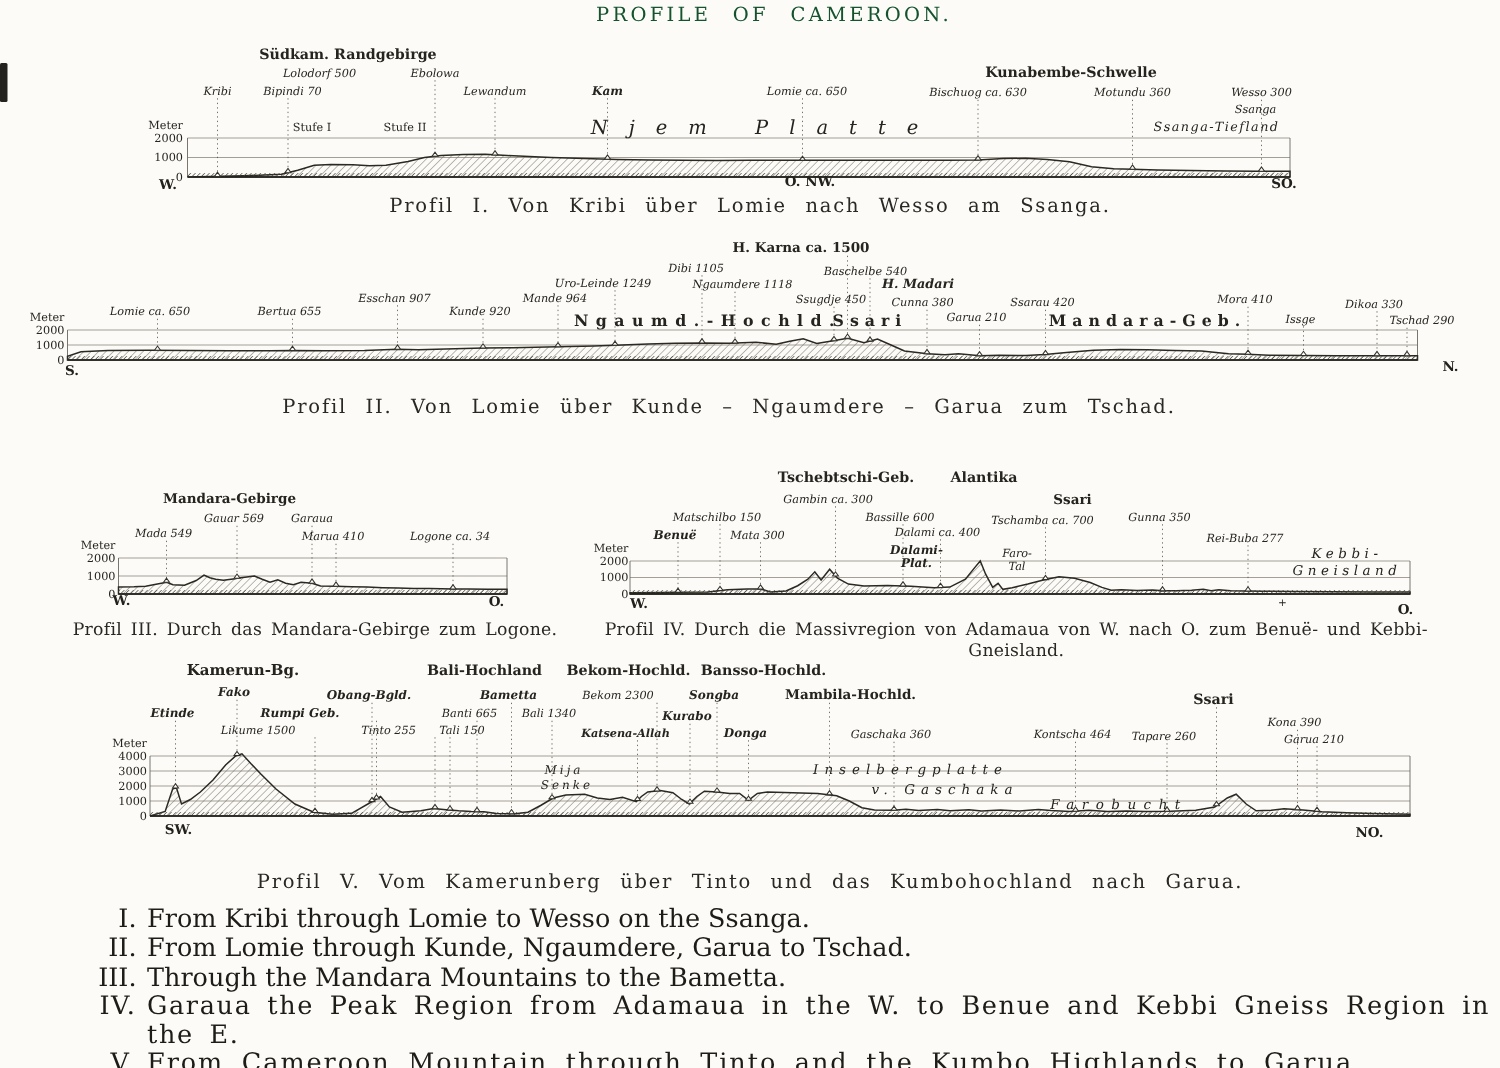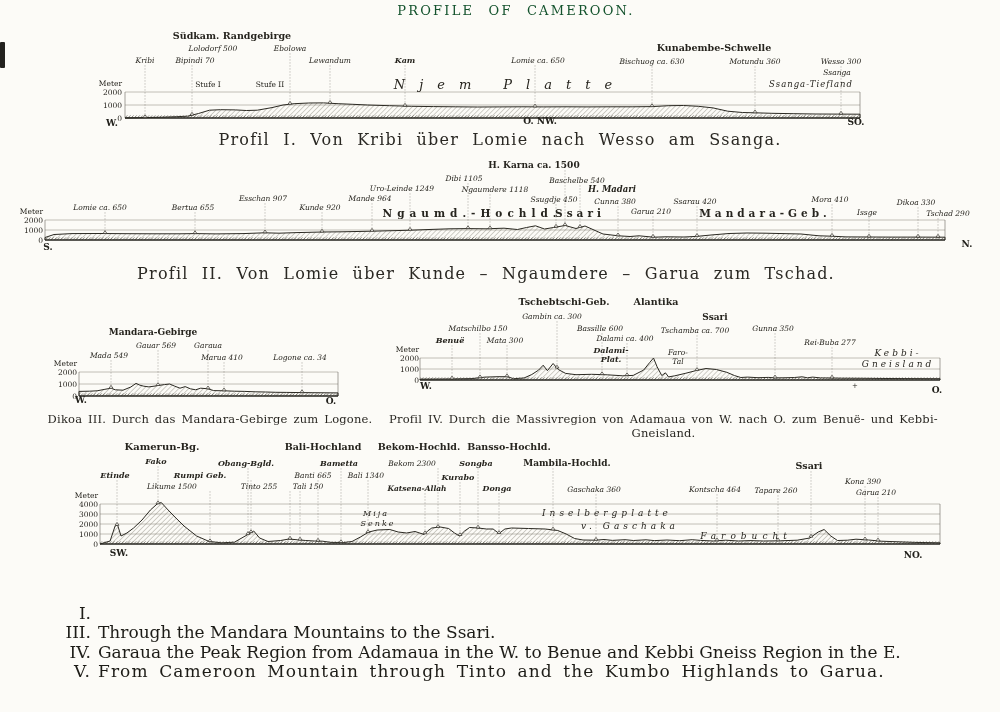--- a/index.html
+++ b/index.html
@@ -3,21 +3,21 @@
 <meta charset="utf-8">
 <style>
   *{box-sizing:border-box;margin:0;padding:0}
   body{margin:0;background:#e8e6e0}
   .page{position:relative;width:1000px;height:712px;background:#fcfbf7;overflow:hidden;
         font-family:"DejaVu Serif",serif;color:#26241f}
   .title{position:absolute;top:3px;left:16px;width:100%;text-align:center;font-size:13px;
          letter-spacing:2.2px;word-spacing:8px;color:#14532d}
   .fig{position:absolute}
   .cap{position:absolute;text-align:center;color:#2a2823}
-  .cap-lg{font-size:16px;letter-spacing:1.2px;word-spacing:7px}
+  .cap-lg{font-size:13px;letter-spacing:1.2px;word-spacing:7px}
   .cap-sm{font-size:11.5px;letter-spacing:0.2px;word-spacing:2px}
   .legend{position:absolute;left:42px;top:604px;font-size:17px;color:#1d1c17}
   .legend .row{display:flex;line-height:19.3px}
   .legend .num{width:56px;text-align:right;padding-right:7px;flex:none}
   .legend .row:nth-child(4){letter-spacing:1.1px;word-spacing:4px}
   .legend .row:nth-child(5){letter-spacing:1.3px;word-spacing:5px}
   .corner{position:absolute;left:0;top:42px;width:5px;height:26px;background:#23221e;border-radius:1px}
 </style>
 </head>
 <body>
@@ -208,23 +208,23 @@
         <path d="M269,84.6 L271,81.8 L273,84.6 Z" fill="#fcfbf7" stroke="#33312a" stroke-width="0.7"></path>
         <text x="269" y="52" text-anchor="middle" font-family="&quot;DejaVu Serif&quot;, serif" font-size="7.5" font-style="italic" font-weight="400" fill="#26241e">Logone ca. 34</text>
         <text x="50" y="95" text-anchor="middle" font-family="&quot;DejaVu Serif&quot;, serif" font-size="9" font-weight="700" fill="#22211c">W.</text>
         <text x="300" y="96" text-anchor="middle" font-family="&quot;DejaVu Serif&quot;, serif" font-size="9" font-weight="700" fill="#22211c">O.</text>
         <text x="46" y="58" text-anchor="end" font-family="&quot;DejaVu Serif&quot;, serif" font-size="7.5" fill="#26241e">Meter</text>
         <text x="46" y="66.5" text-anchor="end" font-family="&quot;DejaVu Serif&quot;, serif" font-size="7.5" fill="#26241e">2000</text>
         <text x="46" y="78.5" text-anchor="end" font-family="&quot;DejaVu Serif&quot;, serif" font-size="7.5" fill="#26241e">1000</text>
         <text x="46" y="90.5" text-anchor="end" font-family="&quot;DejaVu Serif&quot;, serif" font-size="7.5" fill="#26241e">0</text>
       </svg>
   </div>
-  <div class="cap cap-sm" style="top:412px;left:30px;width:360px">Dikoa III.  Durch das Mandara-Gebirge zum Logone.</div>
-
-  <div class="fig" style="left:393px;top:289px;width:562px;height:108px">
+  <div class="cap cap-sm" style="top:412px;left:30px;width:360px">Profil III.  Durch das Mandara-Gebirge zum Logone.</div>
+
+  <div class="fig" style="left:393px;top:305px;width:562px;height:108px">
     <svg width="562" height="108">
         <defs>
           <pattern id="h3" width="3.5" height="3.5" patternUnits="userSpaceOnUse" patternTransform="rotate(45)">
             <line x1="0" y1="0" x2="0" y2="3.5" stroke="#7d7a6e" stroke-width="0.7"></line>
           </pattern>
           <pattern id="d3" width="2.2" height="2.2" patternUnits="userSpaceOnUse" patternTransform="rotate(45)">
             <line x1="0" y1="0" x2="0" y2="2.2" stroke="#45423a" stroke-width="0.9"></line>
           </pattern>
         </defs>
         <line x1="27" y1="69" x2="547" y2="69" stroke="#8f8b80" stroke-width="0.55"></line>
@@ -272,21 +272,21 @@
         <text x="505" y="78" text-anchor="middle" font-family="&quot;DejaVu Serif&quot;, serif" font-size="9" font-style="italic" font-weight="400" fill="#26241e" letter-spacing="3">Gneisland</text>
         <text x="462" y="99" text-anchor="middle" font-family="&quot;DejaVu Serif&quot;, serif" font-size="7" font-style="normal" font-weight="400" fill="#26241e">+</text>
         <text x="33" y="100" text-anchor="middle" font-family="&quot;DejaVu Serif&quot;, serif" font-size="9" font-weight="700" fill="#22211c">W.</text>
         <text x="544" y="104" text-anchor="middle" font-family="&quot;DejaVu Serif&quot;, serif" font-size="9" font-weight="700" fill="#22211c">O.</text>
         <text x="26" y="63" text-anchor="end" font-family="&quot;DejaVu Serif&quot;, serif" font-size="7.5" fill="#26241e">Meter</text>
         <text x="26" y="71.5" text-anchor="end" font-family="&quot;DejaVu Serif&quot;, serif" font-size="7.5" fill="#26241e">2000</text>
         <text x="26" y="82.5" text-anchor="end" font-family="&quot;DejaVu Serif&quot;, serif" font-size="7.5" fill="#26241e">1000</text>
         <text x="26" y="93.5" text-anchor="end" font-family="&quot;DejaVu Serif&quot;, serif" font-size="7.5" fill="#26241e">0</text>
       </svg>
   </div>
-  <div class="cap cap-sm" style="top:412px;left:376px;width:575px">Profil IV.  Durch die Massivregion von Adamaua von W. nach O. zum Benuë- und Kebbi-Gneisland.</div>
+  <div class="cap cap-sm" style="top:412px;left:390px;width:575px">Profil IV.  Durch die Massivregion von Adamaua von W. nach O. zum Benuë- und Kebbi-Gneisland.</div>
 
   <div class="fig" style="left:68px;top:438px;width:885px;height:124px">
     <svg width="885" height="124">
         <defs>
           <pattern id="h4" width="3.5" height="3.5" patternUnits="userSpaceOnUse" patternTransform="rotate(45)">
             <line x1="0" y1="0" x2="0" y2="3.5" stroke="#7d7a6e" stroke-width="0.7"></line>
           </pattern>
           <pattern id="d4" width="2.2" height="2.2" patternUnits="userSpaceOnUse" patternTransform="rotate(45)">
             <line x1="0" y1="0" x2="0" y2="2.2" stroke="#45423a" stroke-width="0.9"></line>
           </pattern>
@@ -378,28 +378,34 @@
         <text x="51" y="118" text-anchor="middle" font-family="&quot;DejaVu Serif&quot;, serif" font-size="9" font-weight="700" fill="#22211c">SW.</text>
         <text x="845" y="120" text-anchor="middle" font-family="&quot;DejaVu Serif&quot;, serif" font-size="9" font-weight="700" fill="#22211c">NO.</text>
         <text x="30" y="60" text-anchor="end" font-family="&quot;DejaVu Serif&quot;, serif" font-size="7.5" fill="#26241e">Meter</text>
         <text x="30" y="68.5" text-anchor="end" font-family="&quot;DejaVu Serif&quot;, serif" font-size="7.5" fill="#26241e">4000</text>
         <text x="30" y="78.5" text-anchor="end" font-family="&quot;DejaVu Serif&quot;, serif" font-size="7.5" fill="#26241e">3000</text>
         <text x="30" y="88.5" text-anchor="end" font-family="&quot;DejaVu Serif&quot;, serif" font-size="7.5" fill="#26241e">2000</text>
         <text x="30" y="98.5" text-anchor="end" font-family="&quot;DejaVu Serif&quot;, serif" font-size="7.5" fill="#26241e">1000</text>
         <text x="30" y="108.5" text-anchor="end" font-family="&quot;DejaVu Serif&quot;, serif" font-size="7.5" fill="#26241e">0</text>
       </svg>
   </div>
+  <div class="cap cap-lg" style="top:581px;left:0;width:1000px">Profil V.  Vom Kamerunberg über Tinto und das Kumbohochland nach Garua.</div>
 
   <div class="legend">
       <div class="row">
         <span class="num">I.</span>
+        <span class="txt">From Kribi through Lomie to Wesso on the Ssanga.</span>
+      </div>
+      <div class="row">
+        <span class="num">II.</span>
+        <span class="txt">From Lomie through Kunde, Ngaumdere, Garua to Tschad.</span>
       </div>
       <div class="row">
         <span class="num">III.</span>
-        <span class="txt">Through the Mandara Mountains to the Ssari.</span>
+        <span class="txt">Through the Mandara Mountains to the Bametta.</span>
       </div>
       <div class="row">
         <span class="num">IV.</span>
         <span class="txt">Garaua the Peak Region from Adamaua in the W. to Benue and Kebbi Gneiss Region in the E.</span>
       </div>
       <div class="row">
         <span class="num">V.</span>
         <span class="txt">From Cameroon Mountain through Tinto and the Kumbo Highlands to Garua.</span>
       </div>
     </div>

